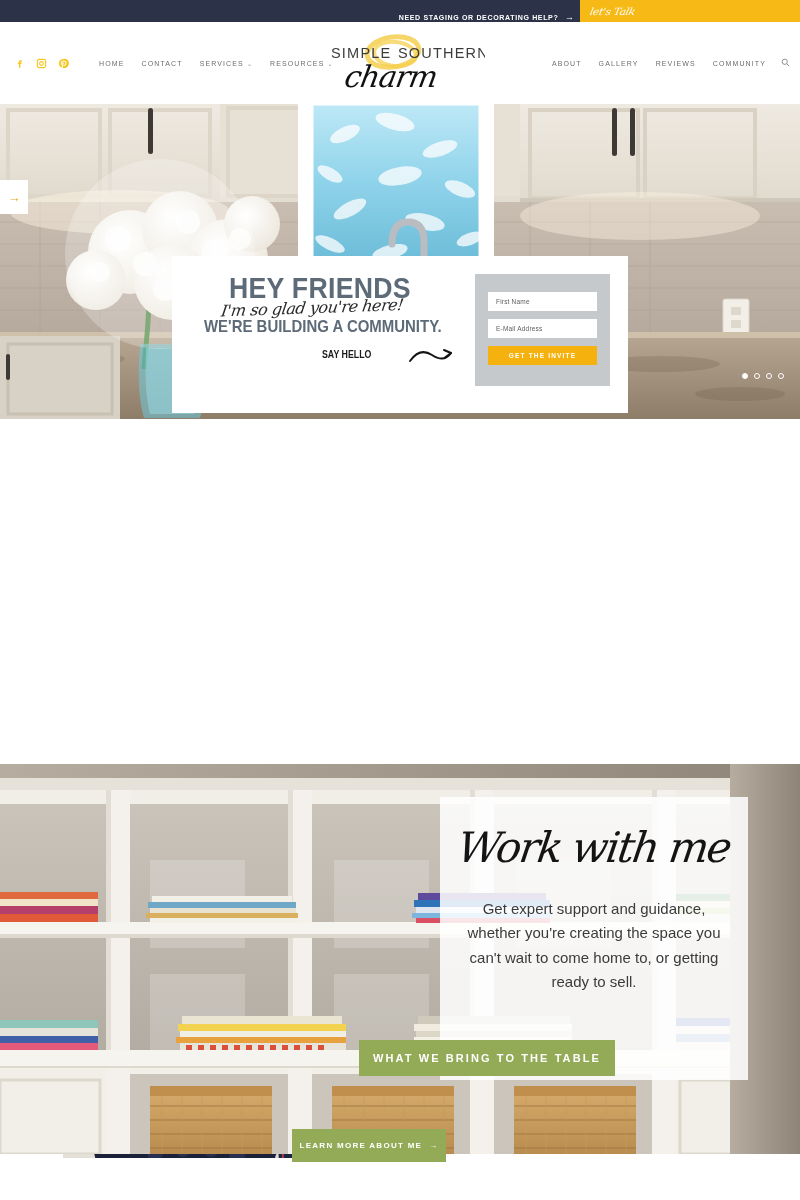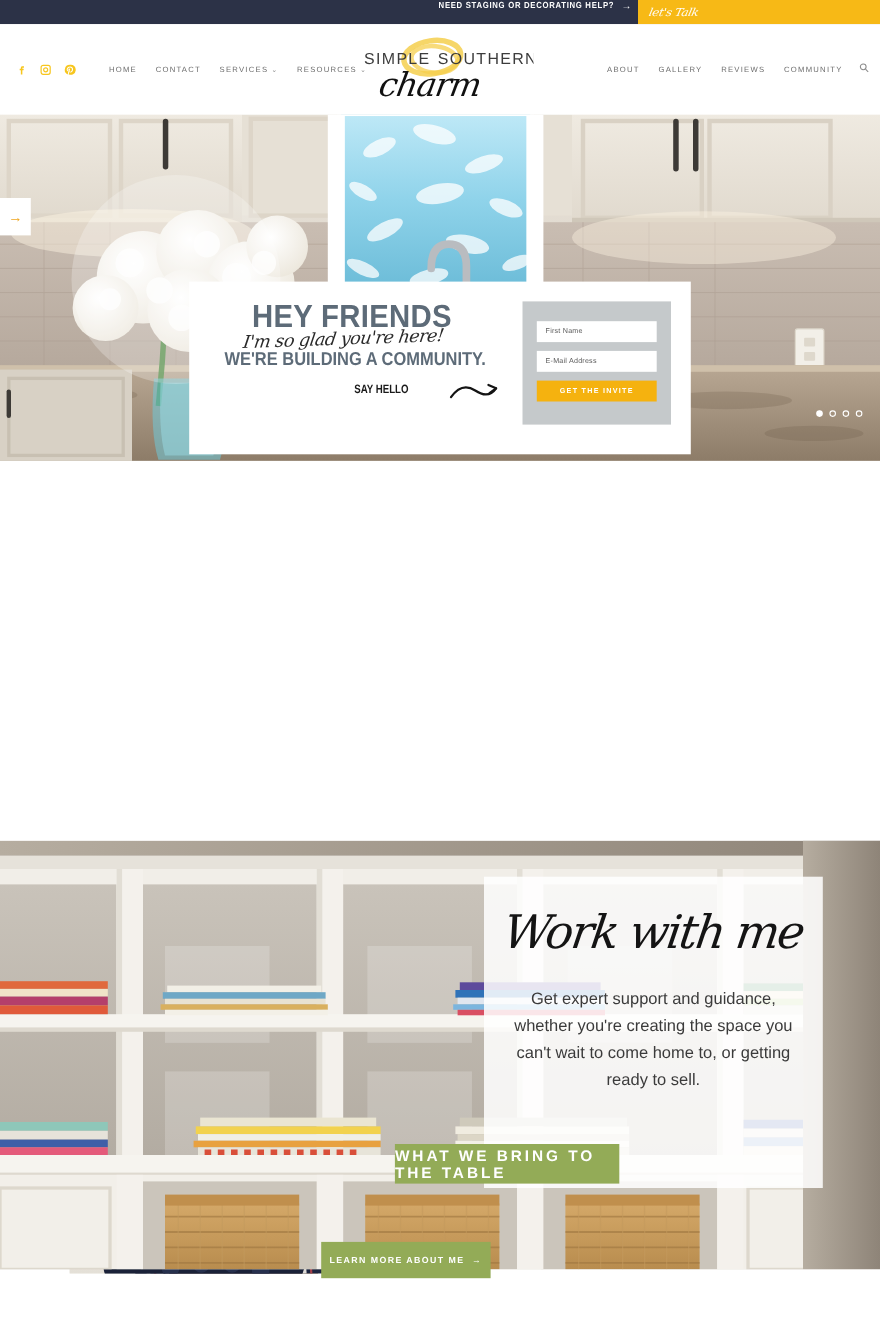--- a/index.html
+++ b/index.html
@@ -11,21 +11,21 @@
     -webkit-font-smoothing: antialiased;
   }
   .page { position: relative; width: 800px; height: 1200px; overflow: hidden; }
 
   
   .announce {
     position: relative;
     height: 22px;
     background: #2c3247;
     display: flex;
-    align-items: flex-start;
+    align-items: flex-end;
     justify-content: flex-end;
   }
   .announce-text {
     font-size: 8px;
     letter-spacing: 0.09em;
     font-weight: bold;
     color: #ffffff;
     text-transform: uppercase;
     padding-right: 8px;
     white-space: nowrap;
@@ -287,25 +287,25 @@
   .work-body {
     margin: 28px auto 0;
     width: 258px;
     font-size: 15px;
     line-height: 1.62;
     color: #3b3b3b;
   }
   .work-btn {
     position: absolute;
     left: 359px; top: 1040px;
-    width: 204px; height: 36px;
+    width: 256px; height: 36px;
     background: #93ab57;
     display:flex; align-items:center; justify-content:center;
     color: #ffffff;
-    font-size: 14px;
+    font-size: 11px;
     font-weight: bold;
     letter-spacing: 0.19em;
     z-index: 7;
   }
 </style>
 </head>
 <body>
 
 <div class="page">
 

